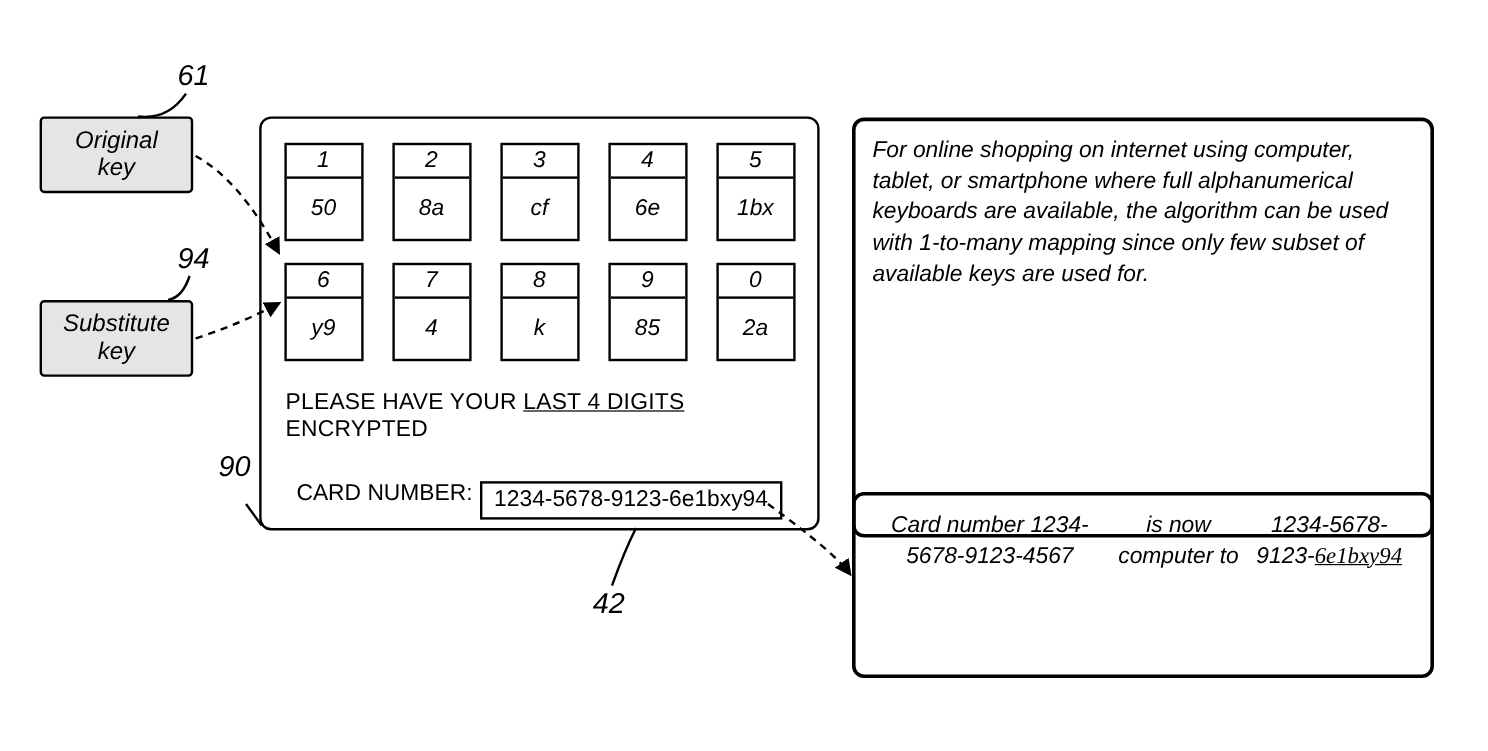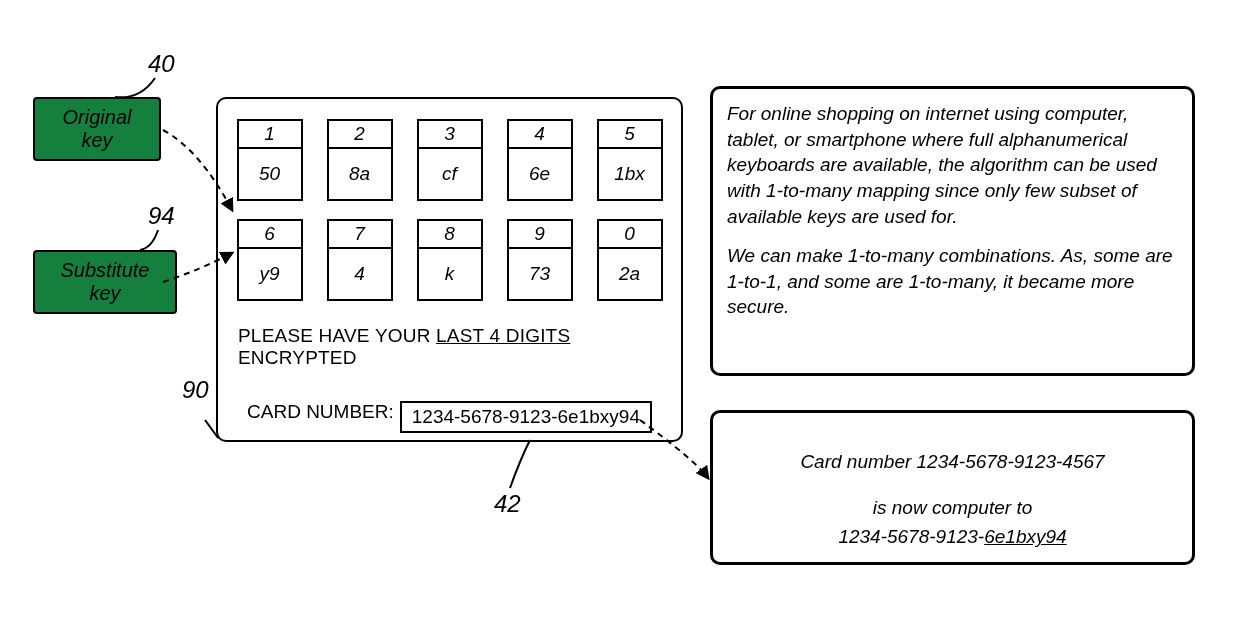--- a/index.html
+++ b/index.html
@@ -14,21 +14,21 @@
   .abs { position: absolute; }
   .box {
     border: 2px solid #000;
     border-radius: 10px;
     background: #fff;
     box-sizing: border-box;
   }
   .label-box {
     border: 2px solid #000;
     border-radius: 4px;
-    background: #15803d;
+    background: #e5e5e5;
     display: flex;
     flex-direction: column;
     align-items: center;
     justify-content: center;
     font-style: italic;
     font-size: 20px;
     line-height: 1.15;
     box-sizing: border-box;
   }
   .ref {
@@ -92,36 +92,36 @@
     line-height: 1.35;
     box-sizing: border-box;
   }
   svg.overlay {
     position: absolute;
     left: 0; top: 0;
     width: 1240px;
     height: 626px;
     pointer-events: none;
   }
-  .encbox .under { text-decoration: underline; }
+  .encbox .under { text-decoration: underline; font-family: Liberation Serif, serif; }
   .encbox { text-align: center; }
 </style>
 </head>
 <body>
 
-<div class="ref" style="left:148px; top:50px;">40</div>
+<div class="ref" style="left:148px; top:50px;">61</div>
 <div class="ref" style="left:148px; top:202px;">94</div>
 <div class="ref" style="left:182px; top:376px;">90</div>
 <div class="ref" style="left:494px; top:490px;">42</div>
 
 <div class="abs label-box" style="left:33px; top:97px; width:128px; height:64px;">
   <span>Original</span>
   <span>key</span>
 </div>
-<div class="abs label-box" style="left:33px; top:250px; width:144px; height:64px;font-style:italic;">
+<div class="abs label-box" style="left:33px; top:250px; width:128px; height:64px;font-style:italic;">
   <span>Substitute</span>
   <span>key</span>
 </div>
 
 <div class="abs box" style="left:216px; top:97px; width:467px; height:345px;">
   <div class="keypad">
     <div class="keyrow">
       <div class="key">
         <div class="orig">1</div>
         <div class="sub">50</div>
@@ -151,45 +151,44 @@
       <div class="key">
         <div class="orig">7</div>
         <div class="sub">4</div>
       </div>
       <div class="key">
         <div class="orig">8</div>
         <div class="sub">k</div>
       </div>
       <div class="key">
         <div class="orig">9</div>
-        <div class="sub">73</div>
+        <div class="sub">85</div>
       </div>
       <div class="key">
         <div class="orig">0</div>
         <div class="sub">2a</div>
       </div>
     </div>
 
     <div class="prompt">
       <span>PLEASE HAVE YOUR </span><span class="under">LAST 4 DIGITS</span><span> ENCRYPTED</span>
     </div>
 
     <div class="cardrow">
       <span>CARD NUMBER:</span>
       <span class="cardfield">1234-5678-9123-6e1bxy94</span>
     </div>
   </div>
 </div>
 
-<div class="abs desc-box" style="left:710px; top:86px; width:485px; height:290px;">
+<div class="abs desc-box" style="left:710px; top:98px; width:485px; height:350px;">
   <div style="margin-bottom:14px;">For online shopping on internet using computer, tablet, or smartphone where full alphanumerical keyboards are available, the algorithm can be used with 1-to-many mapping since only few subset of available keys are used for.</div>
-  <div>We can make 1-to-many combinations. As, some are 1-to-1, and some are 1-to-many, it became more secure.</div>
-</div>
-
-<div class="abs desc-box encbox" style="left:710px; top:410px; width:485px; height:155px; display:flex; flex-direction:column; justify-content:flex-end; gap:4px;">
+</div>
+
+<div class="abs desc-box encbox" style="left:710px; top:410px; width:485px; height:155px; display:flex; flex-direction:row; justify-content:flex-start; gap:4px;">
   <div>Card number 1234-5678-9123-4567</div>
   <div style="height:12px;"></div>
   <div>is now computer to</div>
   <div>
     <span>1234-5678-9123-</span><span class="under">6e1bxy94</span>
   </div>
 </div>
 
 <svg class="overlay" viewBox="0 0 1240 626">
   <defs>

